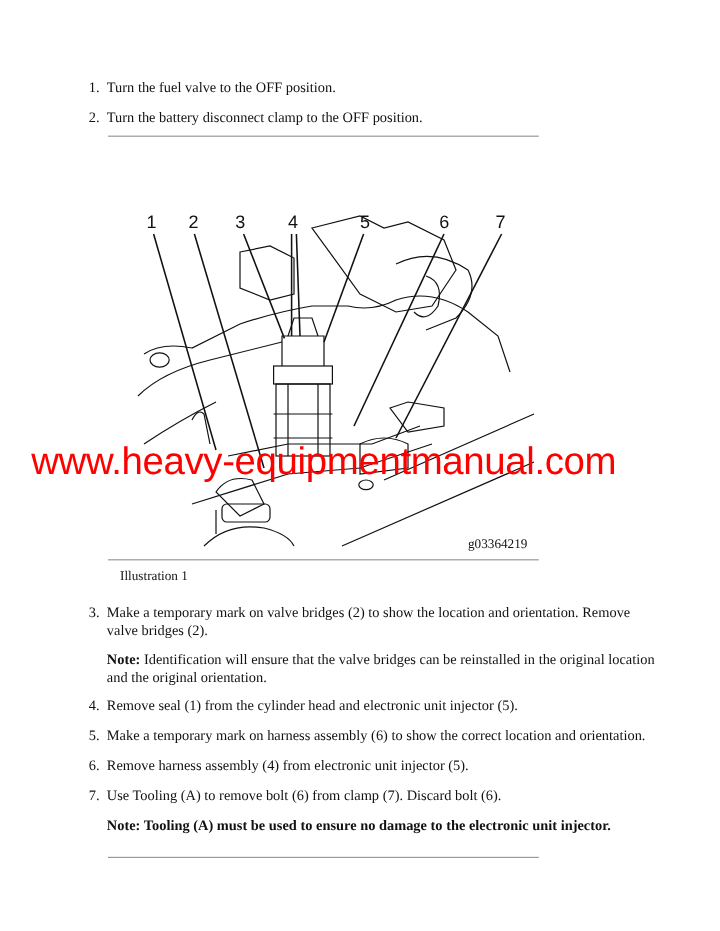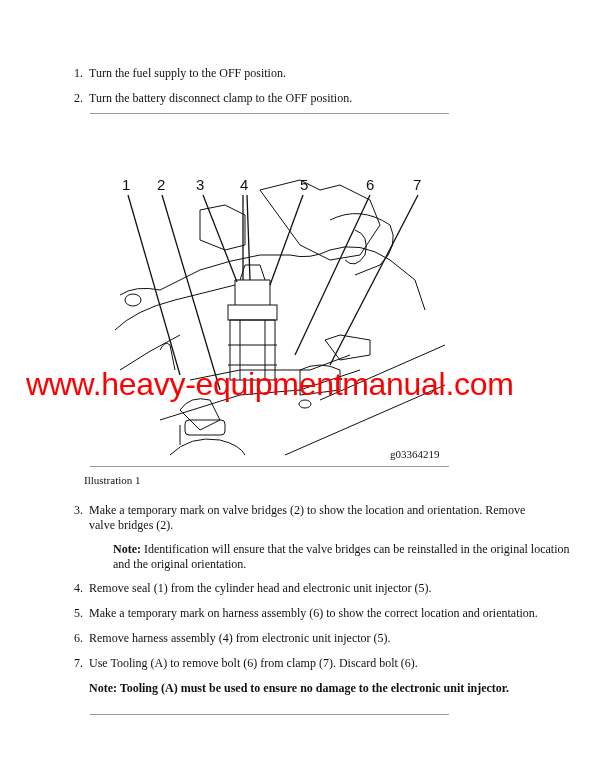--- a/index.html
+++ b/index.html
@@ -14,21 +14,21 @@
   .caption { position: absolute; font-size: 11px; }
   .illus { position: absolute; left: 100px; top: 170px; width: 350px; height: 290px; }
   .watermark { position: absolute; left: 26px; top: 366px; font-family: "Liberation Sans", sans-serif;
                font-size: 32px; color: #ff0000; letter-spacing: -0.3px; white-space: nowrap; }
 </style>
 </head>
 <body>
 
 <div class="step" style="top:66px;">
   <span class="num">1.</span>
-  <span class="txt">Turn the fuel supply to the OFF position.</span>
+  <span class="txt">Turn the fuel valve to the OFF position.</span>
 </div>
 
 <div class="step" style="top:91px;">
   <span class="num">2.</span>
   <span class="txt">Turn the battery disconnect clamp to the OFF position.</span>
 </div>
 
 <div class="rule" style="top:113px;"></div>
 
 <div class="illus">
@@ -86,29 +86,29 @@
       <text x="200" y="20">5</text>
       <text x="266" y="20">6</text>
       <text x="313" y="20">7</text>
     </g>
   </svg>
 </div>
 
 <div class="watermark">www.heavy-equipmentmanual.com</div>
 
 <div class="rule" style="top:466px;"></div>
-<div class="caption" style="left:84px; top:474px;">Illustration 1</div>
+<div class="caption" style="left:100px; top:474px;">Illustration 1</div>
 <div class="caption" style="left:390px; top:448px;">g03364219</div>
 
 <div class="step" style="top:503px;">
   <span class="num">3.</span>
   <span class="txt">Make a temporary mark on valve bridges (2) to show the location and orientation. Remove valve bridges (2).</span>
 </div>
 
-<div class="note" style="top:542px;margin-left:24px;"><b>Note:</b><span> Identification will ensure that the valve bridges can be reinstalled in the original location and the original orientation.</span></div>
+<div class="note" style="top:542px;"><b>Note:</b><span> Identification will ensure that the valve bridges can be reinstalled in the original location and the original orientation.</span></div>
 
 <div class="step" style="top:581px;">
   <span class="num">4.</span>
   <span class="txt">Remove seal (1) from the cylinder head and electronic unit injector (5).</span>
 </div>
 
 <div class="step" style="top:606px;">
   <span class="num">5.</span>
   <span class="txt">Make a temporary mark on harness assembly (6) to show the correct location and orientation.</span>
 </div>

